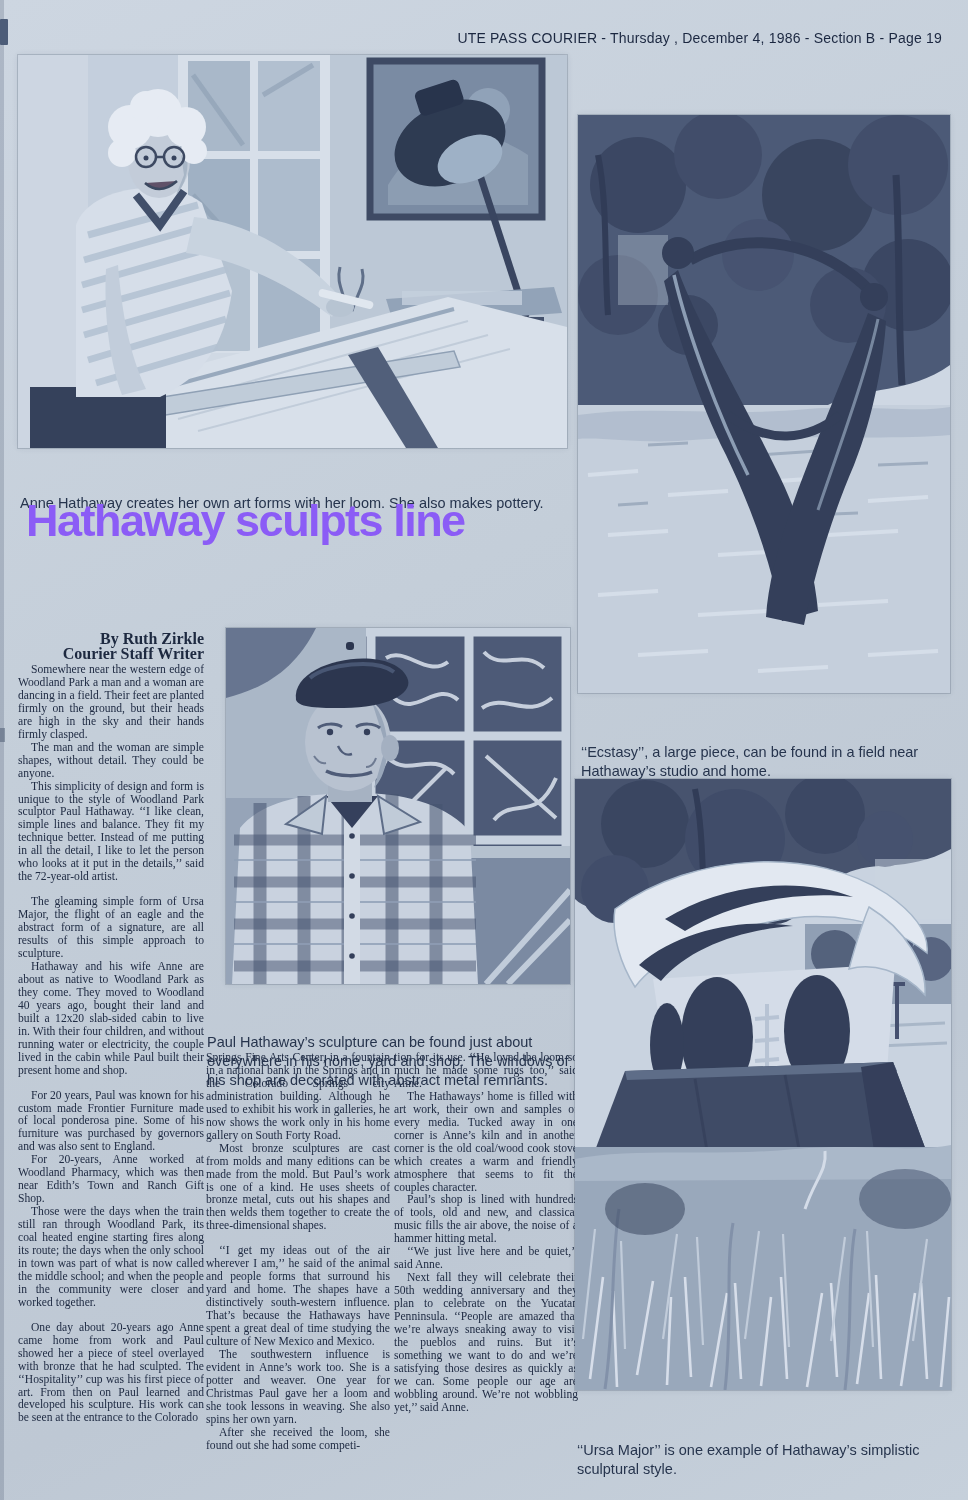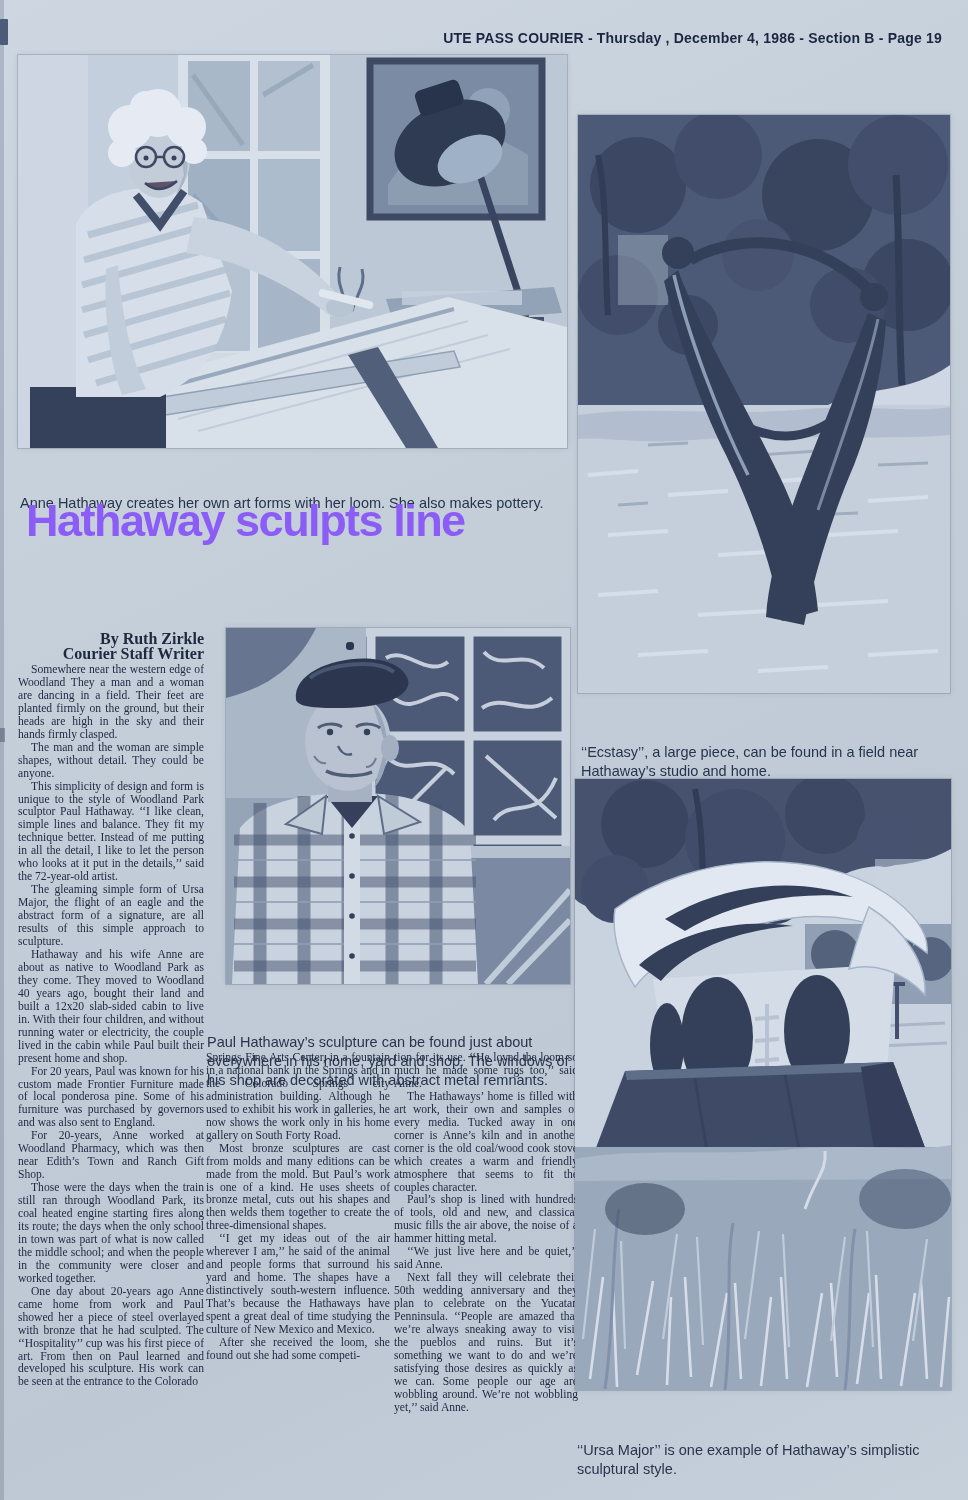--- a/index.html
+++ b/index.html
@@ -6,21 +6,21 @@
   body{
     width:968px;height:1500px;position:relative;overflow:hidden;
     background:linear-gradient(155deg,#cdd6e1 0%,#c4ced9 40%,#bec8d4 75%,#c6d0db 100%);
     font-family:"Liberation Serif",serif;color:#1f2b42;
   }
   .abs{position:absolute}
   .edge-strip{left:0;top:0;bottom:0;width:4px;background:rgba(60,75,100,.22)}
   .edge-mark{left:0;top:19px;width:8px;height:26px;background:#4c5c78;border-radius:1px}
   .edge-mark2{left:0;top:728px;width:5px;height:14px;background:rgba(60,75,100,.45)}
   .masthead{
-    top:30px;right:26px;font-family:"Liberation Sans",sans-serif;font-weight:bold;
+    top:30px;right:26px;font-family:"Liberation Sans",sans-serif;font-weight:normal;
     font-size:14px;letter-spacing:.2px;color:#1b2740;white-space:nowrap;
   }
   .photo{position:absolute;overflow:hidden;box-shadow:0 0 0 1px rgba(40,55,80,.18), 0 0 6px rgba(40,55,80,.12)}
   .photo svg{display:block;width:100%;height:100%}
   .caption{
     position:absolute;font-family:"Liberation Sans",sans-serif;
     font-size:14.5px;line-height:19px;color:#26344d;margin-top:42px;
   }
   .caption-loom{left:20px;top:452px;width:548px}
   .caption-paul{left:207px;top:991px;width:372px}
@@ -34,21 +34,21 @@
   .byline{
     left:18px;top:631px;width:186px;text-align:right;
     font-weight:bold;font-size:16px;line-height:15px;color:#1d2940;
   }
   .col{
     position:absolute;width:186px;font-size:11.6px;line-height:12.95px;
     text-align:justify;color:#202c44;overflow:hidden;
   }
   .col p{margin:0;text-indent:13px}
   .col p.no-indent{text-indent:0}
-  .col p.gap{}
+  .col p.gap{margin-top:12px}
   #col1{left:18px;top:664px;height:834px}
   #col2{left:206px;top:1052px;height:446px;width:184px}
   #col3{left:394px;top:1052px;height:446px;width:184px}
   #photo-loom{left:18px;top:55px;width:549px;height:393px}
   #photo-ecstasy{left:578px;top:115px;width:372px;height:578px}
   #photo-paul{left:226px;top:628px;width:344px;height:356px}
   #photo-ursa{left:575px;top:779px;width:376px;height:611px}
 </style>
 </head>
 <body>
@@ -144,34 +144,35 @@
 <div class="abs headline">
   <div>Hathaway sculpts line</div>
 </div>
 
 <div class="abs byline">
   <div>By Ruth Zirkle</div>
   <div>Courier Staff Writer</div>
 </div>
 
 <div class="col" id="col1">
-    <p>Somewhere near the western edge of Woodland They a man and a woman are dancing in a field. Their feet are planted firmly on the ground, but their heads are high in the sky and their hands firmly clasped.</p>
+    <p>Somewhere near the western edge of Woodland Park a man and a woman are dancing in a field. Their feet are planted firmly on the ground, but their heads are high in the sky and their hands firmly clasped.</p>
     <p>The man and the woman are simple shapes, without detail. They could be anyone.</p>
     <p>This simplicity of design and form is unique to the style of Woodland Park sculptor Paul Hathaway. ‘‘I like clean, simple lines and balance. They fit my technique better. Instead of me putting in all the detail, I like to let the person who looks at it put in the details,’’ said the 72-year-old artist.</p>
     <p class="gap">The gleaming simple form of Ursa Major, the flight of an eagle and the abstract form of a signature, are all results of this simple approach to sculpture.</p>
     <p>Hathaway and his wife Anne are about as native to Woodland Park as they come. They moved to Woodland 40 years ago, bought their land and built a 12x20 slab-sided cabin to live in. With their four children, and without running water or electricity, the couple lived in the cabin while Paul built their present home and shop.</p>
     <p class="gap">For 20 years, Paul was known for his custom made Frontier Furniture made of local ponderosa pine. Some of his furniture was purchased by governors and was also sent to England.</p>
     <p>For 20-years, Anne worked at Woodland Pharmacy, which was then near Edith’s Town and Ranch Gift Shop.</p>
     <p>Those were the days when the train still ran through Woodland Park, its coal heated engine starting fires along its route; the days when the only school in town was part of what is now called the middle school; and when the people in the community were closer and worked together.</p>
     <p class="gap">One day about 20-years ago Anne came home from work and Paul showed her a piece of steel overlayed with bronze that he had sculpted. The ‘‘Hospitality’’ cup was his first piece of art. From then on Paul learned and developed his sculpture. His work can be seen at the entrance to the Colorado</p>
   </div>
 <div class="col" id="col2">
     <p class="no-indent">Springs Fine Arts Center, in a fountain in a national bank in the Springs and in the Colorado Springs city administration building. Although he used to exhibit his work in galleries, he now shows the work only in his home gallery on South Forty Road.</p>
     <p>Most bronze sculptures are cast from molds and many editions can be made from the mold. But Paul’s work is one of a kind. He uses sheets of bronze metal, cuts out his shapes and then welds them together to create the three-dimensional shapes.</p>
     <p class="gap">‘‘I get my ideas out of the air wherever I am,’’ he said of the animal and people forms that surround his yard and home. The shapes have a distinctively south-western influence. That’s because the Hathaways have spent a great deal of time studying the culture of New Mexico and Mexico.</p>
+    <p>The southwestern influence is evident in Anne’s work too. She is a potter and weaver. One year for Christmas Paul gave her a loom and she took lessons in weaving. She also spins her own yarn.</p>
     <p>After she received the loom, she found out she had some competi-</p>
   </div>
 <div class="col" id="col3">
     <p class="no-indent">tion for its use. ‘‘He loved the loom so much he made some rugs too,’’ said Anne.</p>
     <p>The Hathaways’ home is filled with art work, their own and samples of every media. Tucked away in one corner is Anne’s kiln and in another corner is the old coal/wood cook stove which creates a warm and friendly atmosphere that seems to fit the couples character.</p>
     <p>Paul’s shop is lined with hundreds of tools, old and new, and classical music fills the air above, the noise of a hammer hitting metal.</p>
     <p>‘‘We just live here and be quiet,’’ said Anne.</p>
     <p>Next fall they will celebrate their 50th wedding anniversary and they plan to celebrate on the Yucatan Penninsula. ‘‘People are amazed that we’re always sneaking away to visit the pueblos and ruins. But it’s something we want to do and we’re satisfying those desires as quickly as we can. Some people our age are wobbling around. We’re not wobbling yet,’’ said Anne.</p>
   </div>
 

